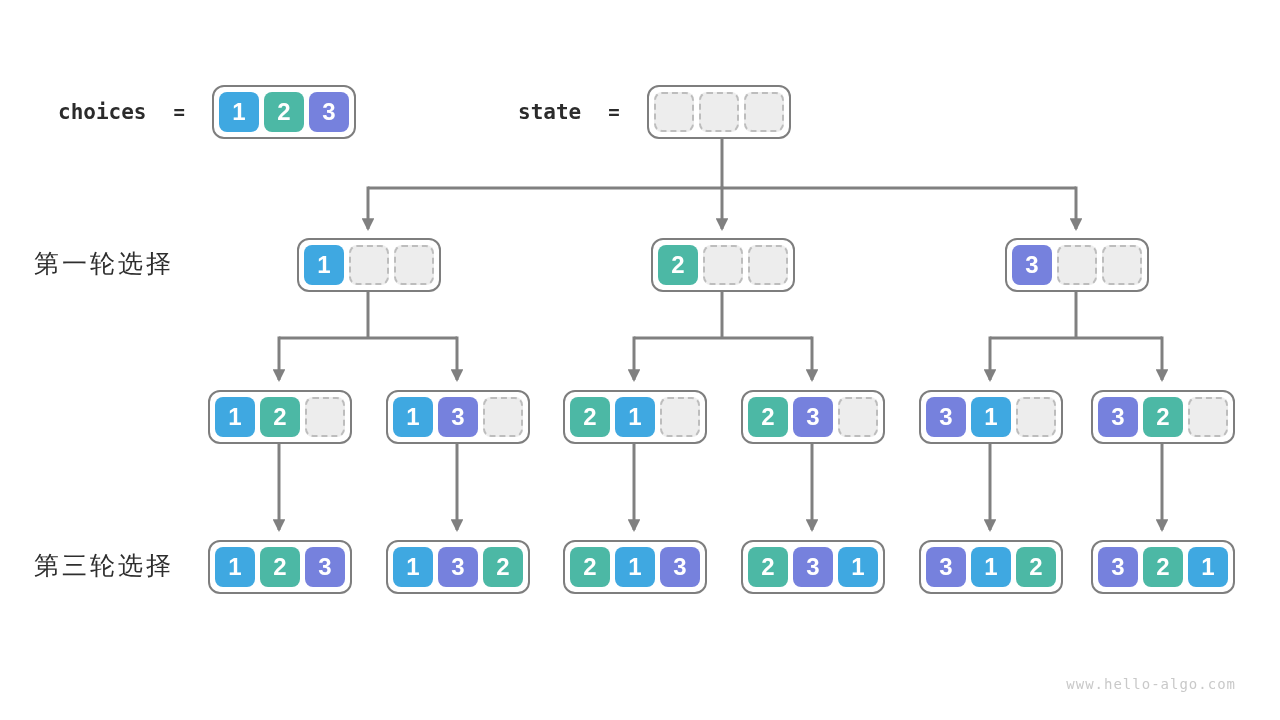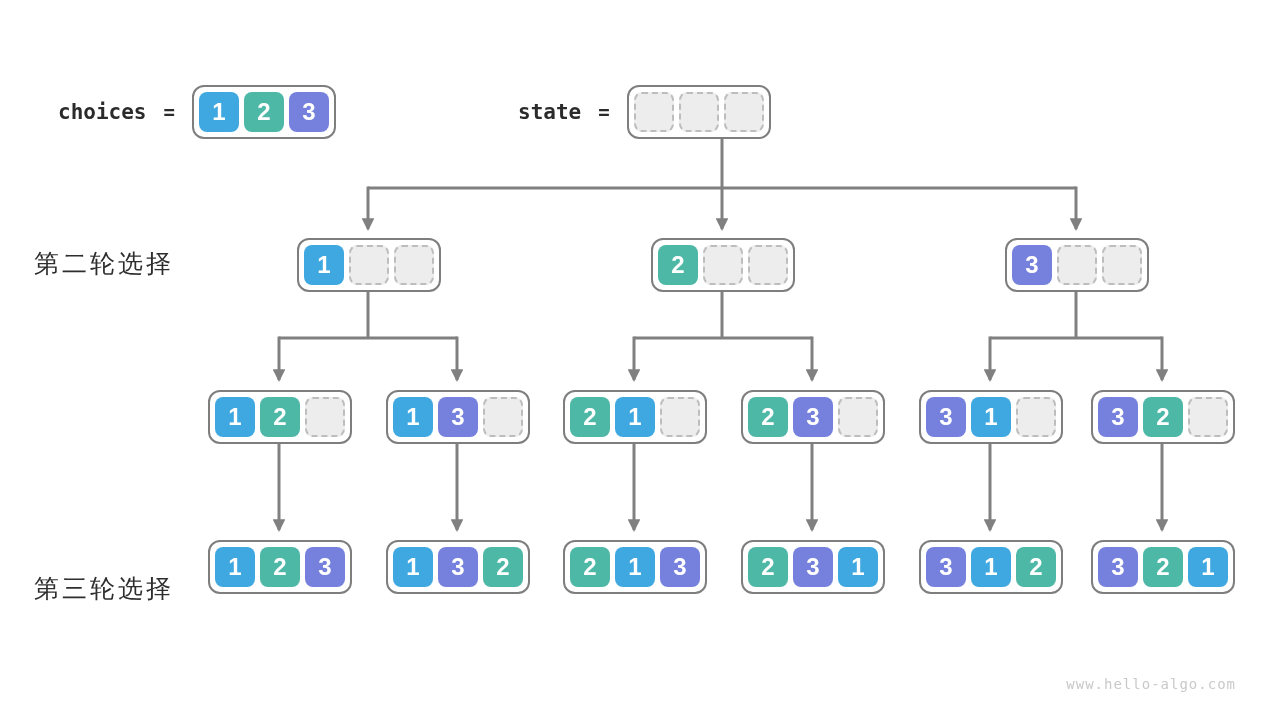--- a/index.html
+++ b/index.html
@@ -1,37 +1,37 @@
 <!DOCTYPE html>
 <html><head>
 <meta charset="utf-8">
 <style>
   html,body{margin:0;padding:0;background:#ffffff;}
   body{width:1280px;height:720px;overflow:hidden;font-family:"Liberation Sans",sans-serif;}
   #canvas{position:relative;width:1280px;height:720px;background:#ffffff;}
   #connectors{position:absolute;left:0;top:0;width:1280px;height:720px;}
 
-  .expr{position:absolute;display:flex;align-items:center;height:52px;gap:17px;}
+  .expr{position:absolute;display:flex;align-items:center;height:52px;gap:27px;}
   #choices-expr{left:58px;top:86px;}
   #state-expr{left:518px;top:86px;}
   .kw{font-family:"DejaVu Sans Mono","Liberation Mono",monospace;font-weight:bold;font-size:21px;color:#2b2b2b;}
   .eq{font-family:"DejaVu Sans Mono","Liberation Mono",monospace;font-weight:bold;font-size:19px;color:#2b2b2b;}
 
   .box{display:inline-flex;gap:5px;padding:5px;background:#ffffff;
        border:2px solid #7E7E7E;border-radius:12px;box-sizing:border-box;}
   .node{position:absolute;}
   .cell{width:40px;height:40px;border-radius:8px;display:flex;align-items:center;
         justify-content:center;color:#ffffff;font-size:24px;font-weight:600;
         box-sizing:border-box;line-height:1;}
   .cell.empty{background:#EDEDED;border:2px dashed #BDBDBD;}
 
   .row-label{position:absolute;left:34px;font-size:25px;letter-spacing:3px;color:#2e2e2e;line-height:30px;}
   #row-label-0{top:248px;}
   #row-label-1{top:400px;}
-  #row-label-2{top:550px;margin-top:23px;}
+  #row-label-2{top:550px;}
 
   .watermark{position:absolute;right:44px;top:676px;
              font-family:"DejaVu Sans Mono","Liberation Mono",monospace;
              font-size:14px;color:#C9C9C9;letter-spacing:1px;}
 </style>
 </head>
 <body>
 
 <div id="canvas">
 
@@ -81,21 +81,21 @@
   <div class="expr" id="state-expr">
     <span class="kw">state</span>
     <span class="eq">=</span>
     <span id="state-box-slot"><div class="box">
           <div class="cell empty"></div>
           <div class="cell empty"></div>
           <div class="cell empty"></div>
         </div></span>
   </div>
 
-  <div class="row-label" id="row-label-0">第二轮选择</div>
+  <div class="row-label" id="row-label-0">第一轮选择</div>
   <div class="row-label" id="row-label-2">第三轮选择</div>
 
   <div id="nodes">
       <div class="box node" style="left: 297px; top: 238px;">
         <div class="cell filled" style="background: rgb(63, 168, 225);">1</div>
         <div class="cell empty"></div>
         <div class="cell empty"></div>
       </div>
       <div class="box node" style="left: 651px; top: 238px;">
         <div class="cell filled" style="background: rgb(76, 184, 165);">2</div>

